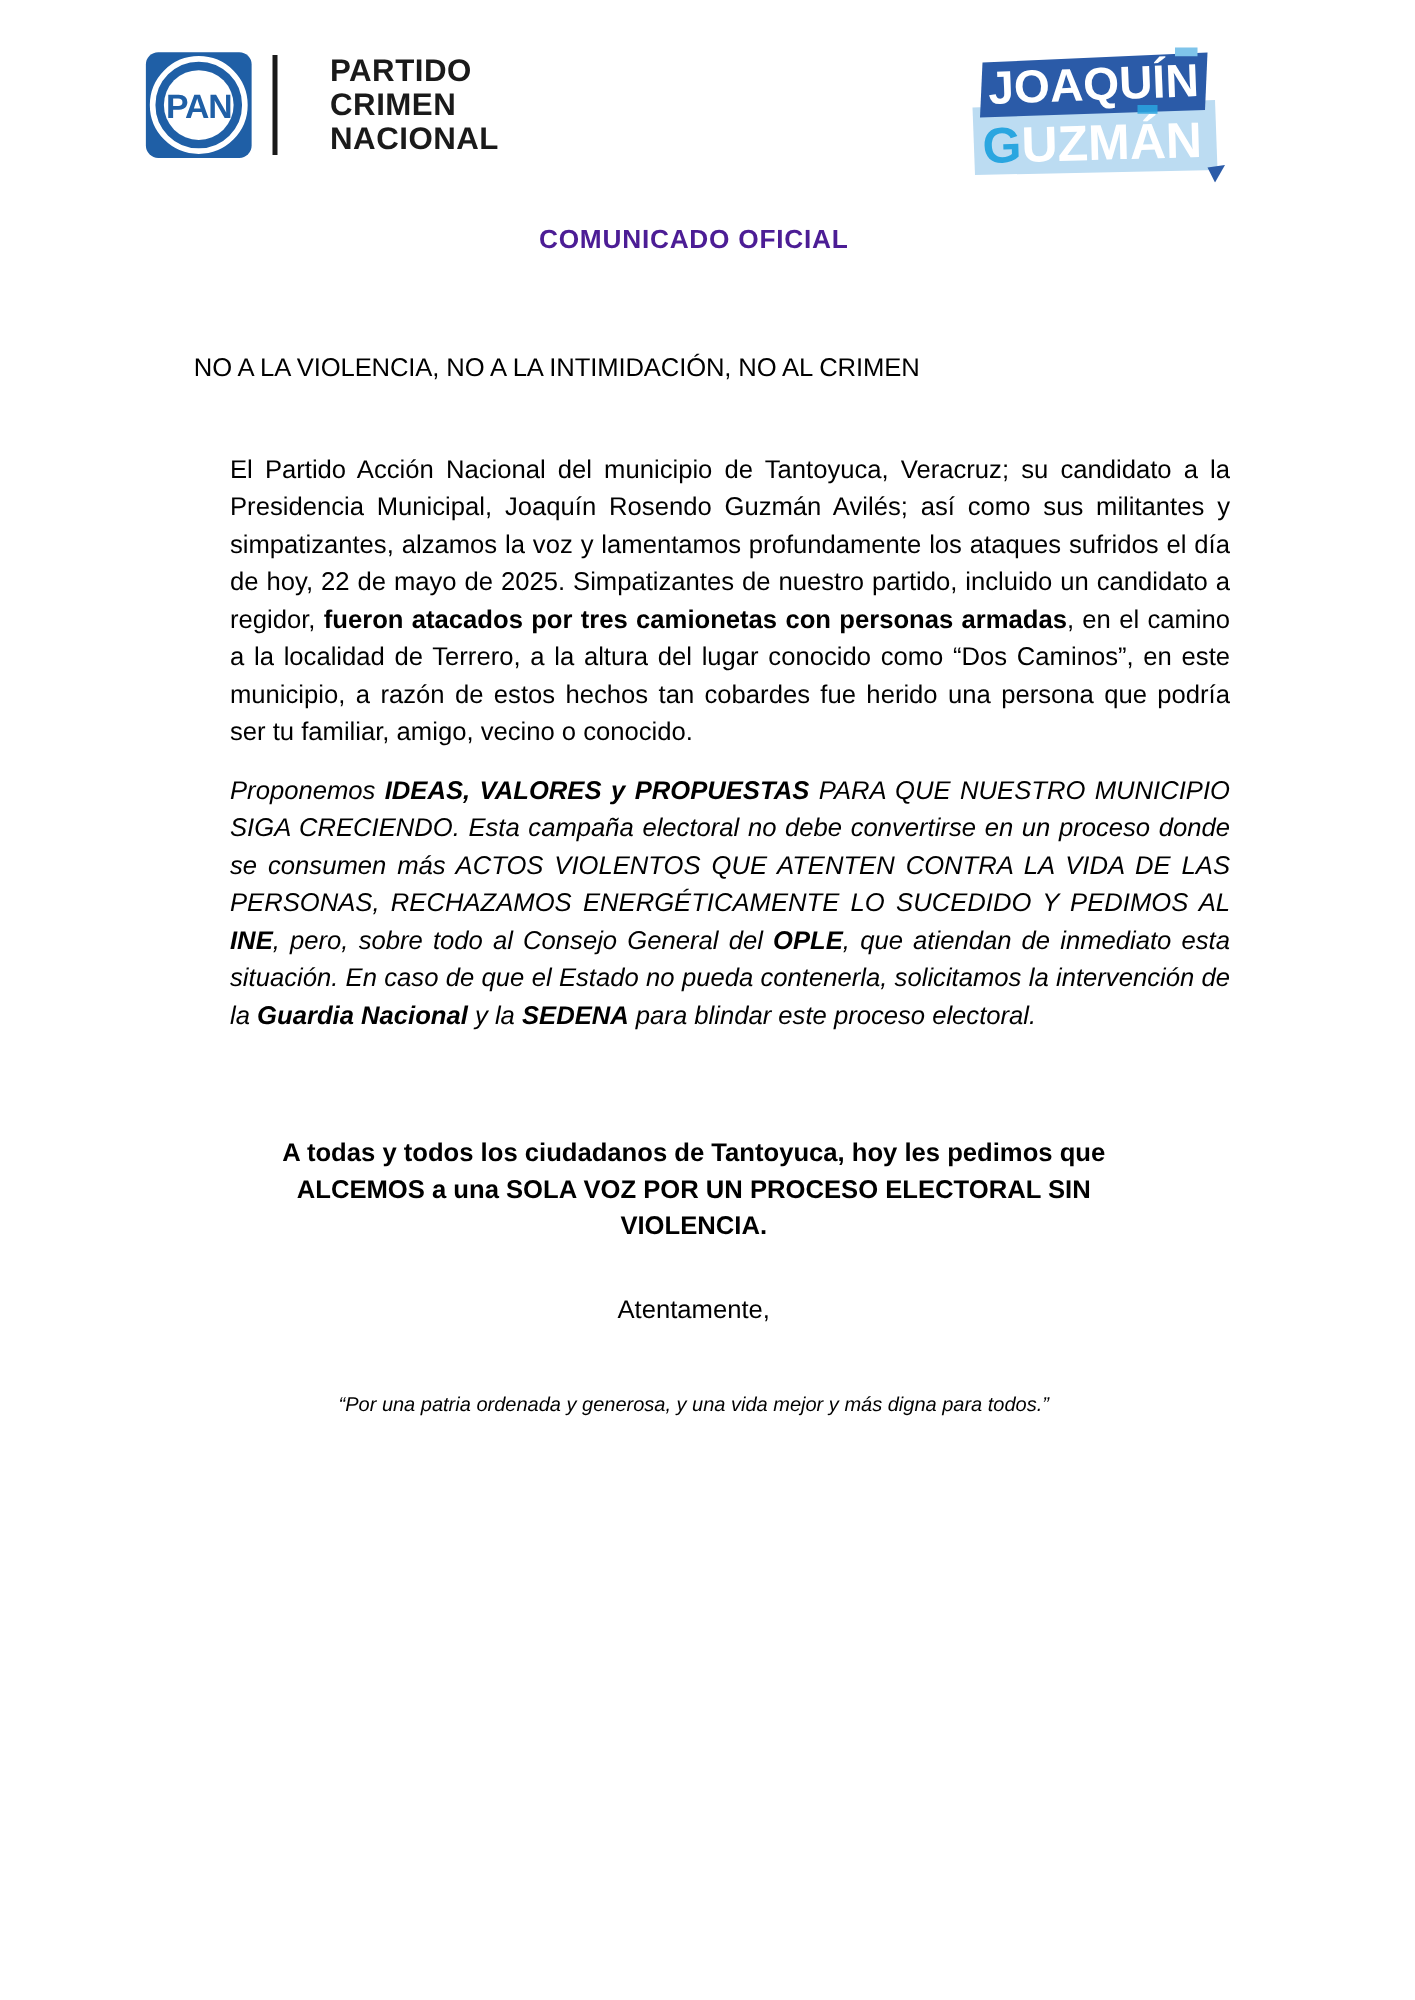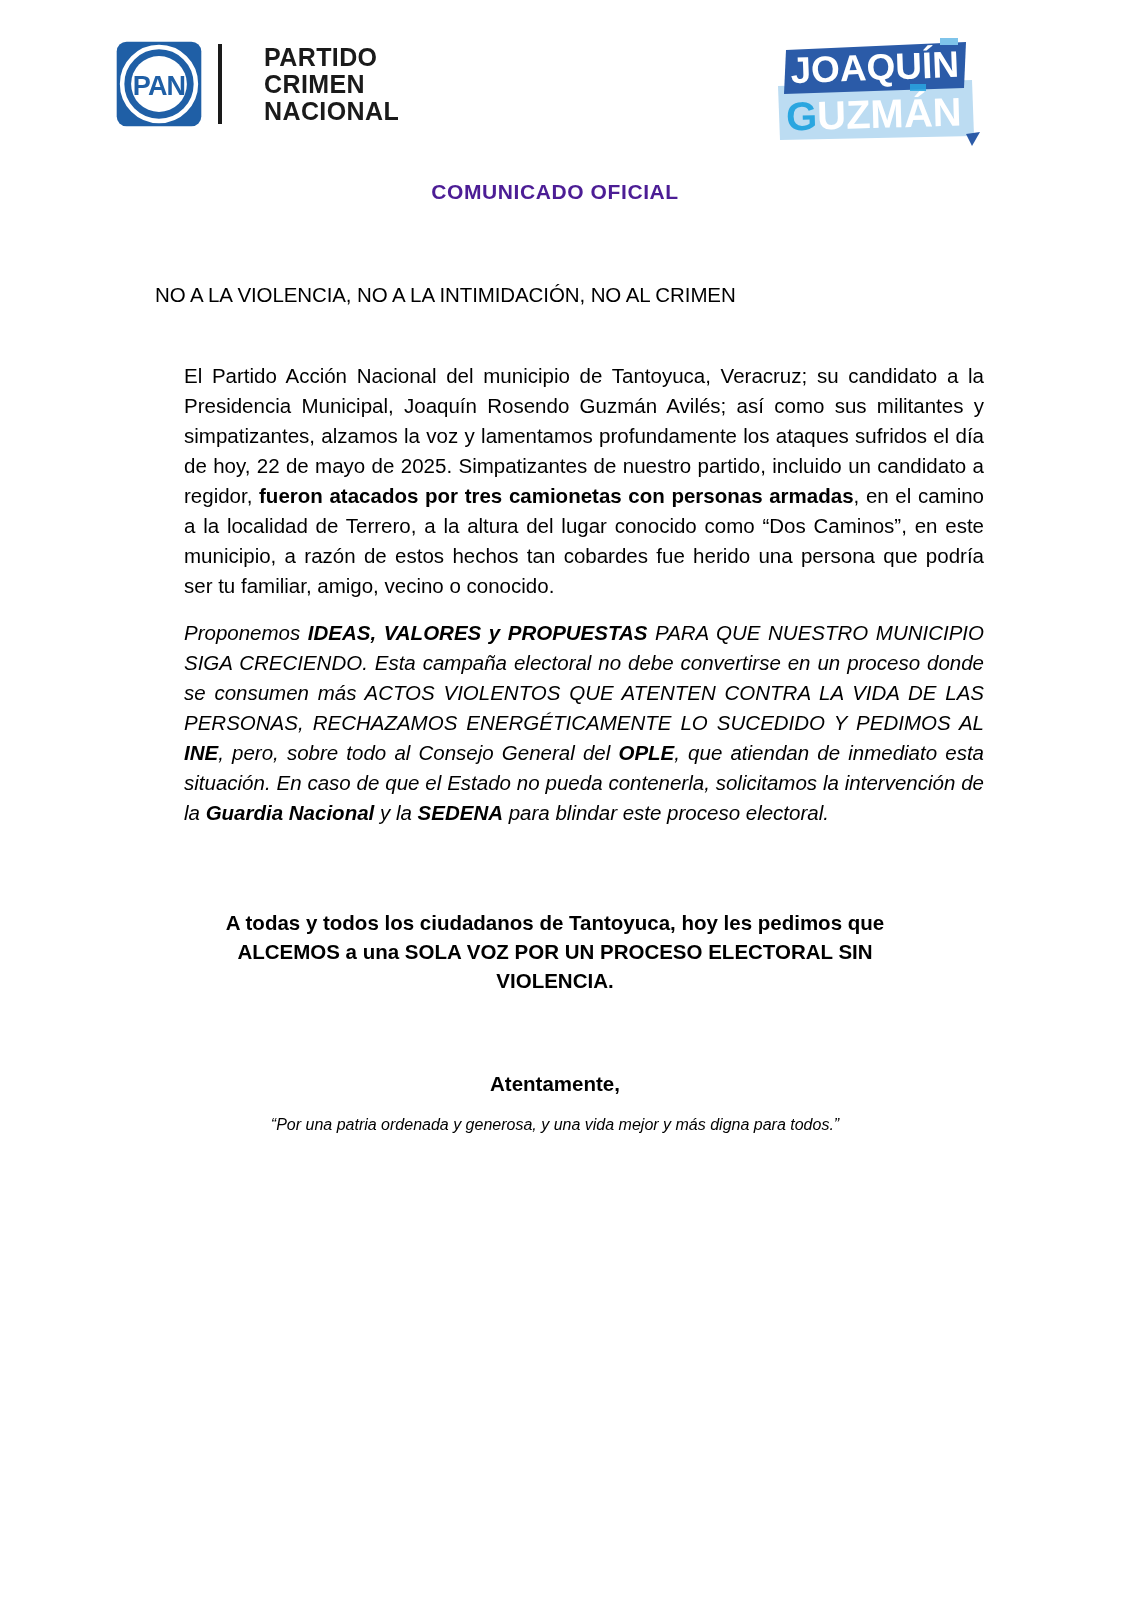--- a/index.html
+++ b/index.html
@@ -129,24 +129,24 @@
     text-align: center;
     font-weight: bold;
     font-size: 20.5px;
     line-height: 29px;
     margin-top: 28px;
   }
 
   .atentamente {
     position: absolute;
     left: 0;
-    top: 1072px;
-    width: 800px;
-    text-align: center;
-    font-weight: bold;
+    top: 1036px;
+    width: 800px;
+    text-align: center;
+    font-weight: normal;
     font-size: 20.5px;
   }
 
   .motto {
     position: absolute;
     left: 32px;
     top: 1110px;
     width: 736px;
     text-align: center;
     font-style: italic;

